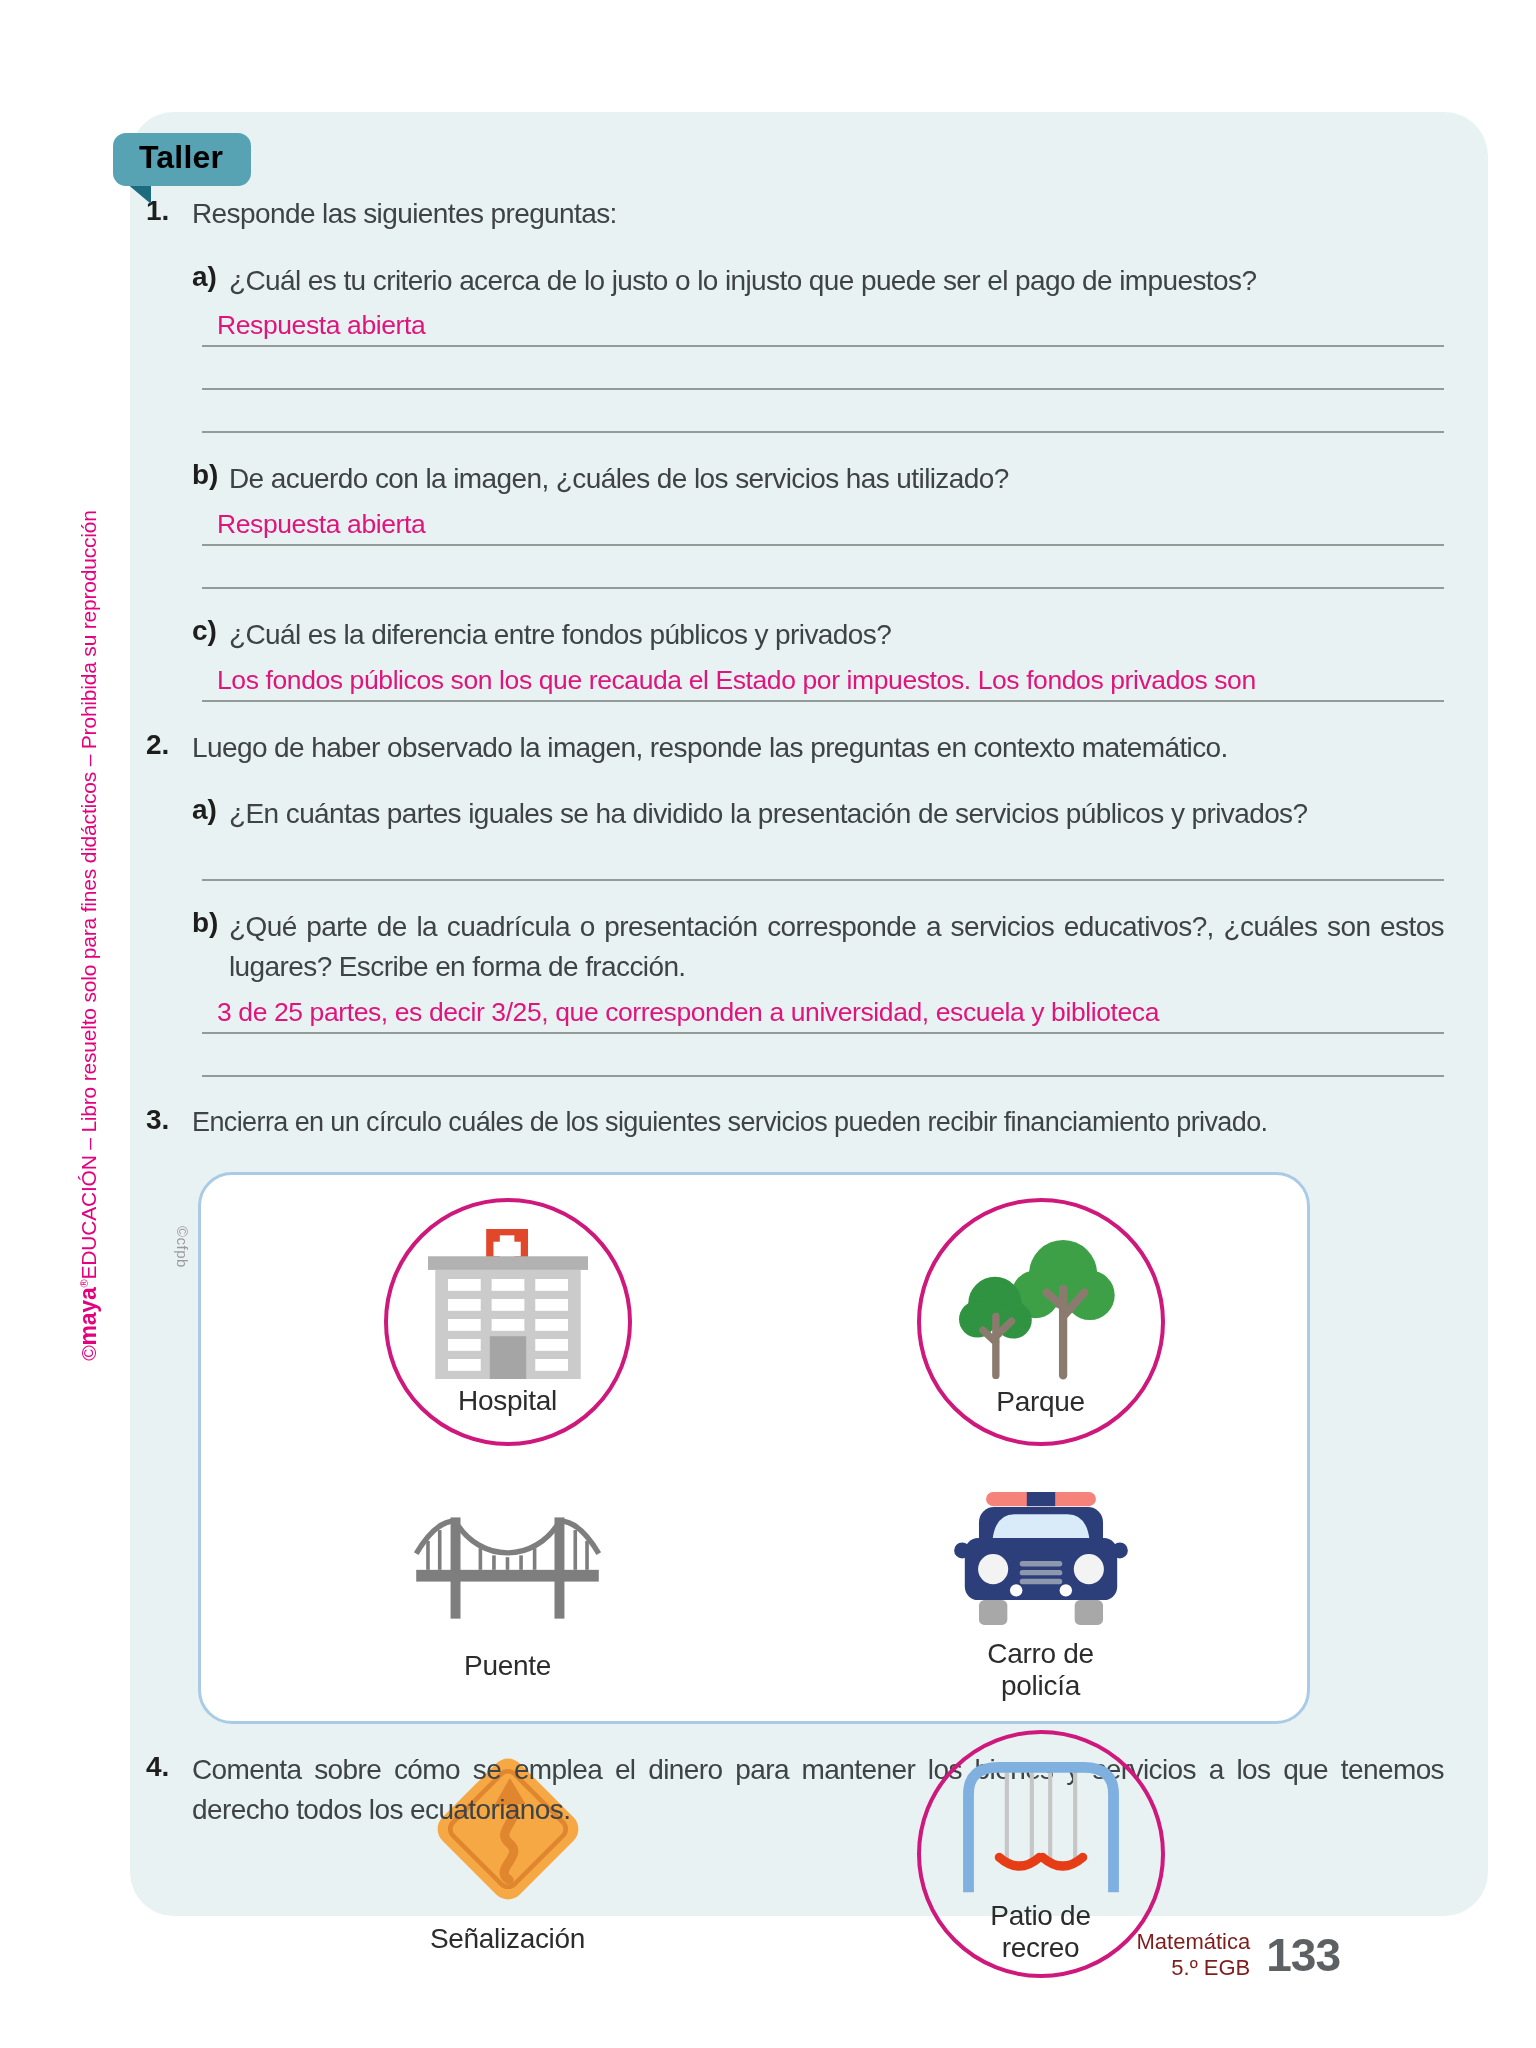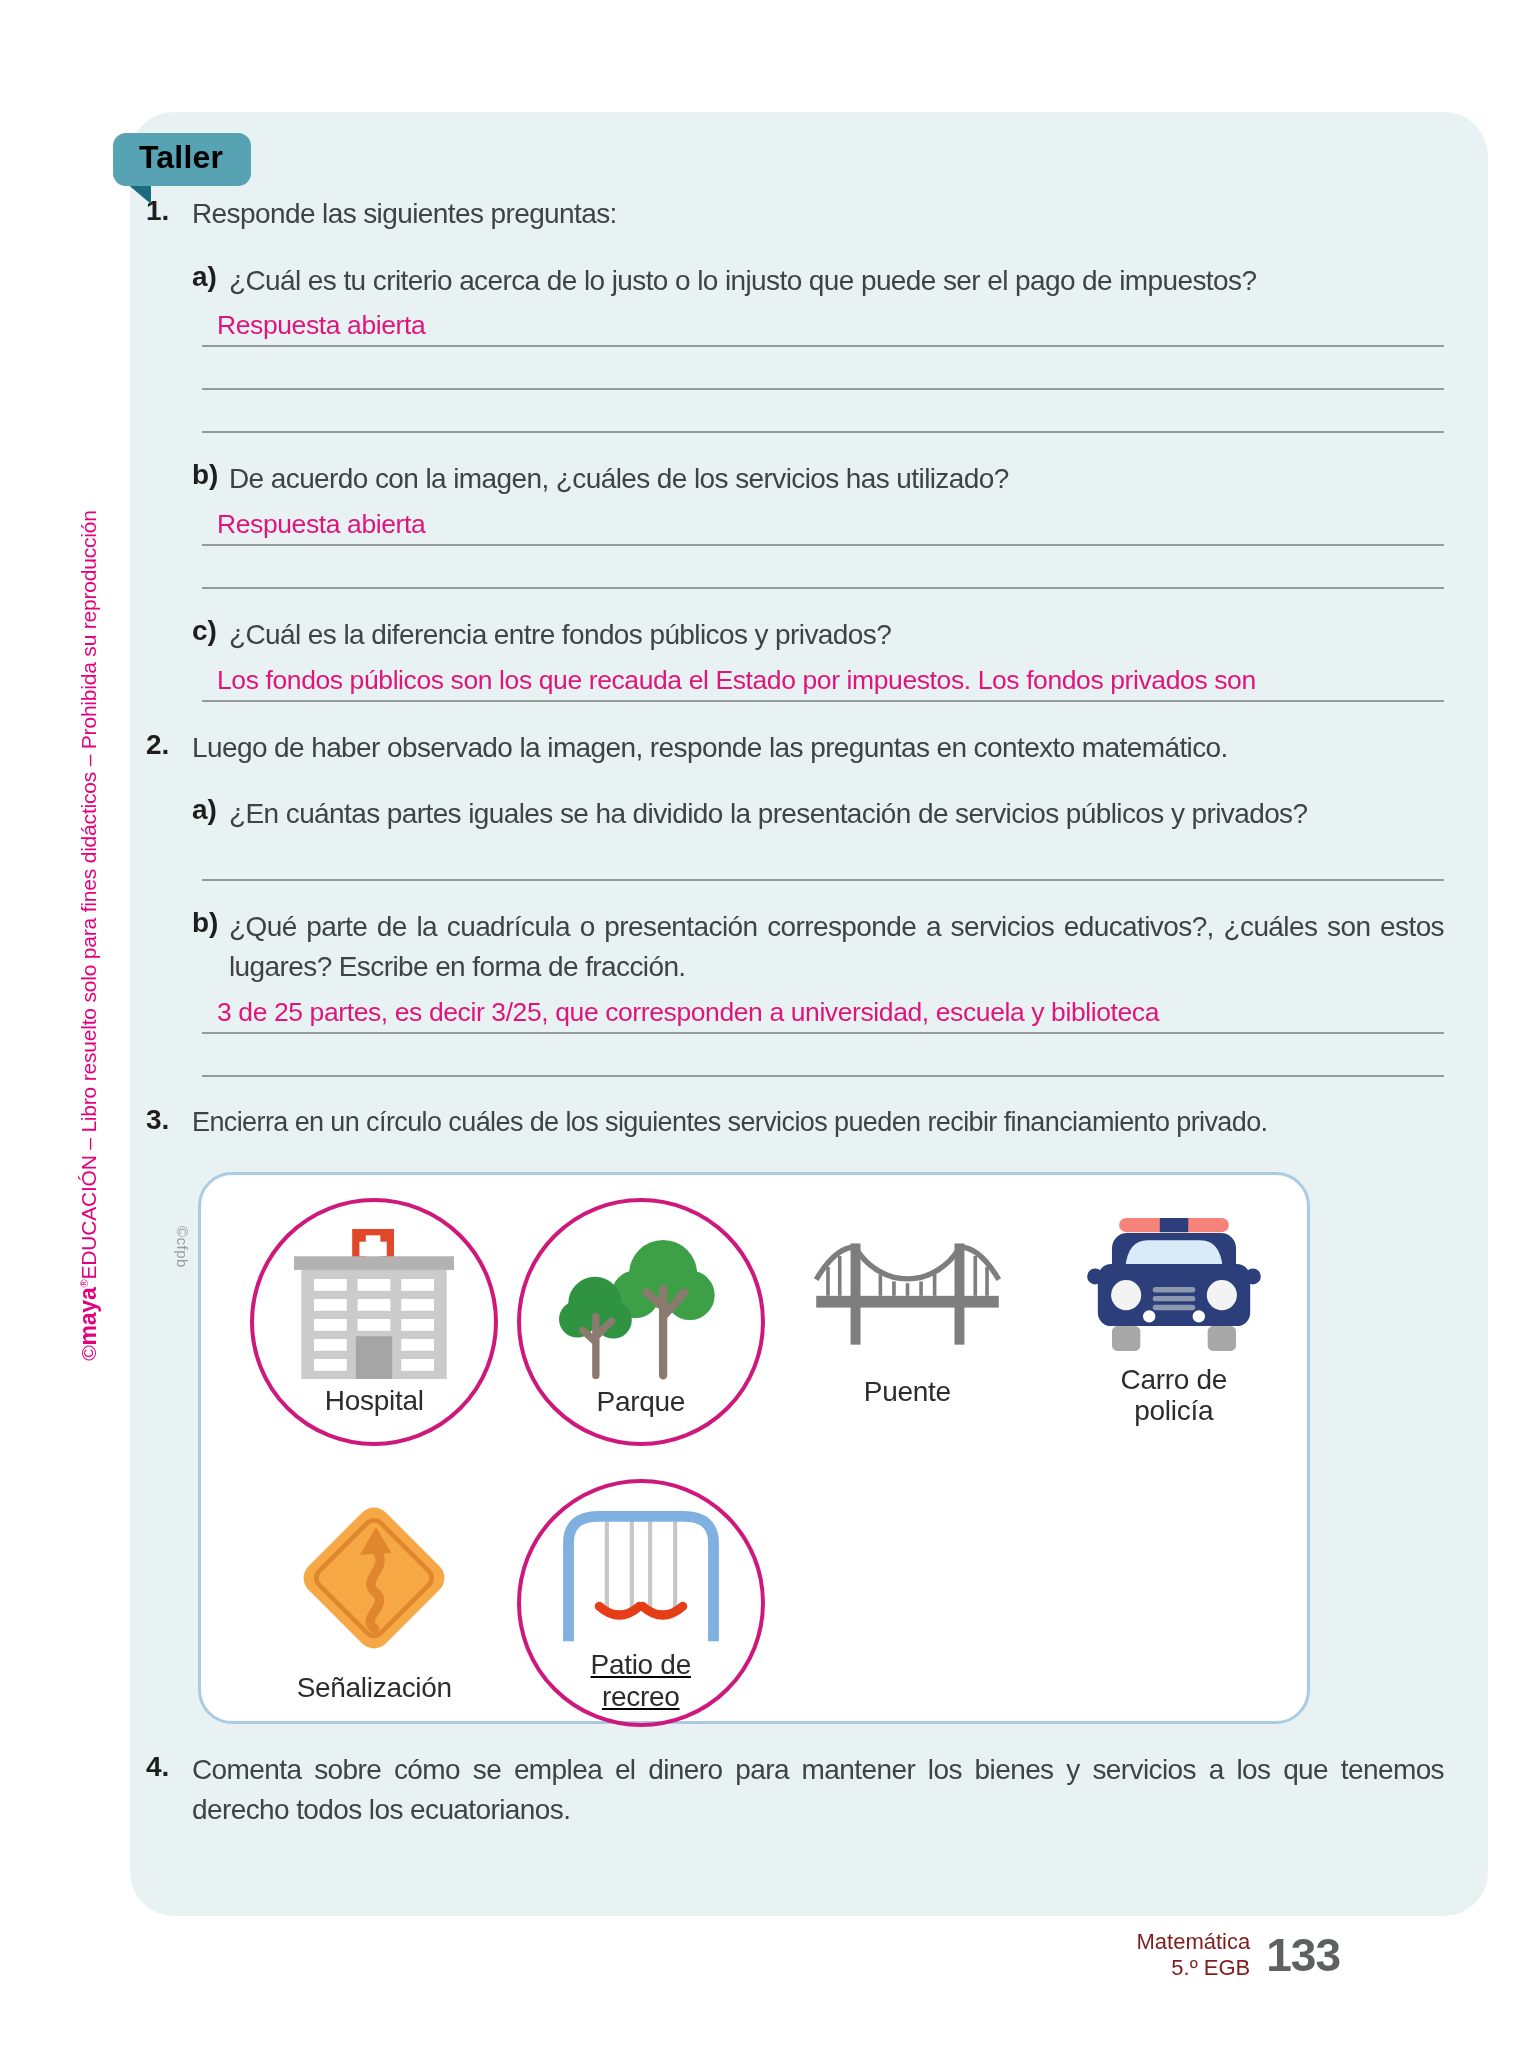--- a/index.html
+++ b/index.html
@@ -50,35 +50,35 @@
   .lines{margin-top:4px;margin-left:10px;}
   .ans-line{
     height:43px;border-bottom:2px solid #939b99;
     display:flex;align-items:flex-end;padding:0 0 4px 15px;box-sizing:border-box;
   }
   .ans{color:#df157c;font-size:26.5px;letter-spacing:-0.4px;white-space:nowrap;}
   
   .svc-box{
     margin:30px 0 26px 52px;width:1112px;height:552px;background:#ffffff;
     border:3px solid #a9cbe5;border-radius:34px;box-sizing:border-box;
-    display:grid;grid-template-columns:1fr 1fr 1fr 1fr;grid-template-rows:295px 254px;padding-left:40px;
+    display:grid;grid-template-columns:1fr 1fr;grid-template-rows:295px 254px;padding-left:40px;
   }
   .cell{display:flex;align-items:center;justify-content:center;}
   .ring{
     width:248px;height:248px;border:4px solid #ce187c;border-radius:50%;
     display:flex;flex-direction:column;align-items:center;justify-content:center;
     box-sizing:border-box;background:transparent;
   }
   .noring{display:flex;flex-direction:column;align-items:center;justify-content:center;}
   .svc-label{
     font-size:28px;color:#2c2c2c;text-align:center;line-height:1.12;margin-top:6px;
     letter-spacing:-0.3px;
   }
   .cell.puente .svc-label{margin-top:16px;}
-  .cell.patio{position:relative;top:6px;text-decoration:underline;}
+  .cell.patio{position:relative;top:6px;}
   
   .credit{
     position:absolute;left:191px;top:1226px;font-size:15px;color:#9a9a9a;
     transform:rotate(90deg);transform-origin:0 0;letter-spacing:0.5px;
   }
   
   .footer{
     position:absolute;top:1928px;right:196px;display:flex;align-items:center;gap:16px;
   }
   .footer .meta{text-align:right;color:#7f1d1d;font-size:22px;line-height:1.18;}

